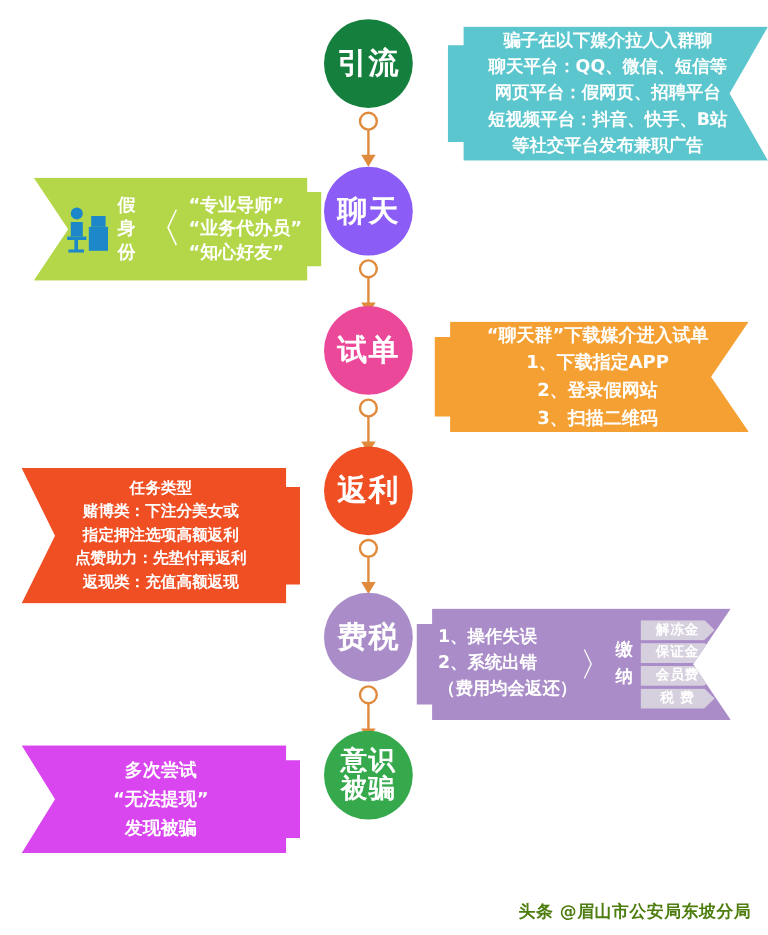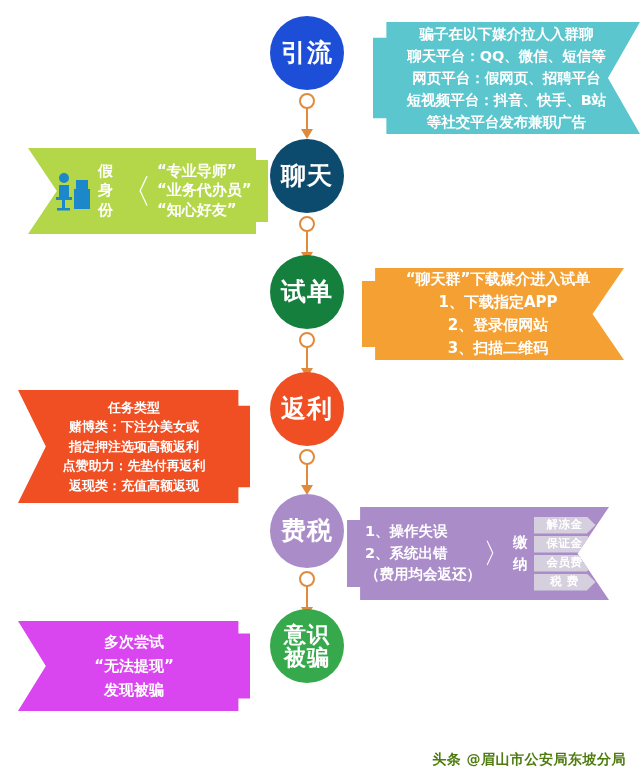--- a/index.html
+++ b/index.html
@@ -13,23 +13,23 @@
 
   
   .circle{
     position:absolute;border-radius:50%;
     display:flex;align-items:center;justify-content:center;
     color:#ffffff;font-weight:bold;text-align:center;
     line-height:1.05;letter-spacing:1px;
     user-select:none;
   }
   .circle .lbl{display:block;}
-  .c-lure  {left:270px;top:16px; width:74px;height:74px;background:#1d4ed8;font-size:25px;}
-  .c-chat  {left:270px;top:139px;width:74px;height:74px;background:#0c4a6e;font-size:25px;}
-  .c-trial {left:270px;top:255px;width:74px;height:74px;background:#15803d;font-size:25px;}
+  .c-lure  {left:270px;top:16px; width:74px;height:74px;background:#15803d;font-size:25px;}
+  .c-chat  {left:270px;top:139px;width:74px;height:74px;background:#8b5cf6;font-size:25px;}
+  .c-trial {left:270px;top:255px;width:74px;height:74px;background:#ec4899;font-size:25px;}
   .c-rebate{left:270px;top:372px;width:74px;height:74px;background:#f04e23;font-size:25px;}
   .c-fee   {left:270px;top:494px;width:74px;height:74px;background:#a98cc8;font-size:25px;}
   .c-aware {left:270px;top:609px;width:74px;height:74px;background:#35a94b;font-size:22px;}
 
   
   .conn{position:absolute;left:297px;width:20px;height:48px;}
   .conn svg{display:block;overflow:visible;}
   .cn1{top:92px;}
   .cn2{top:215px;}
   .cn3{top:331px;}

